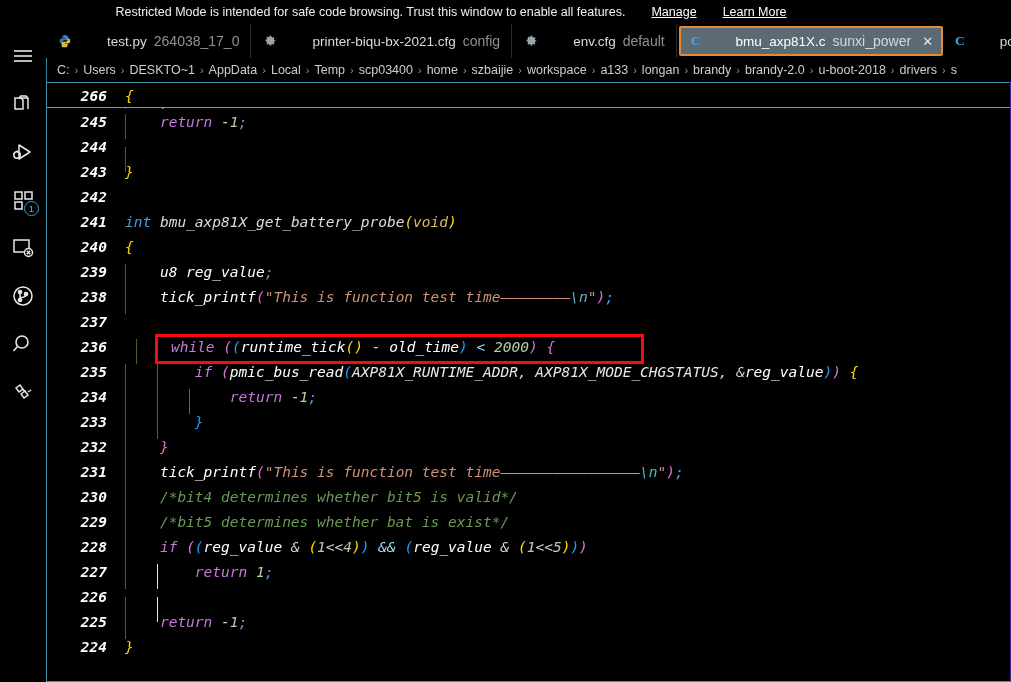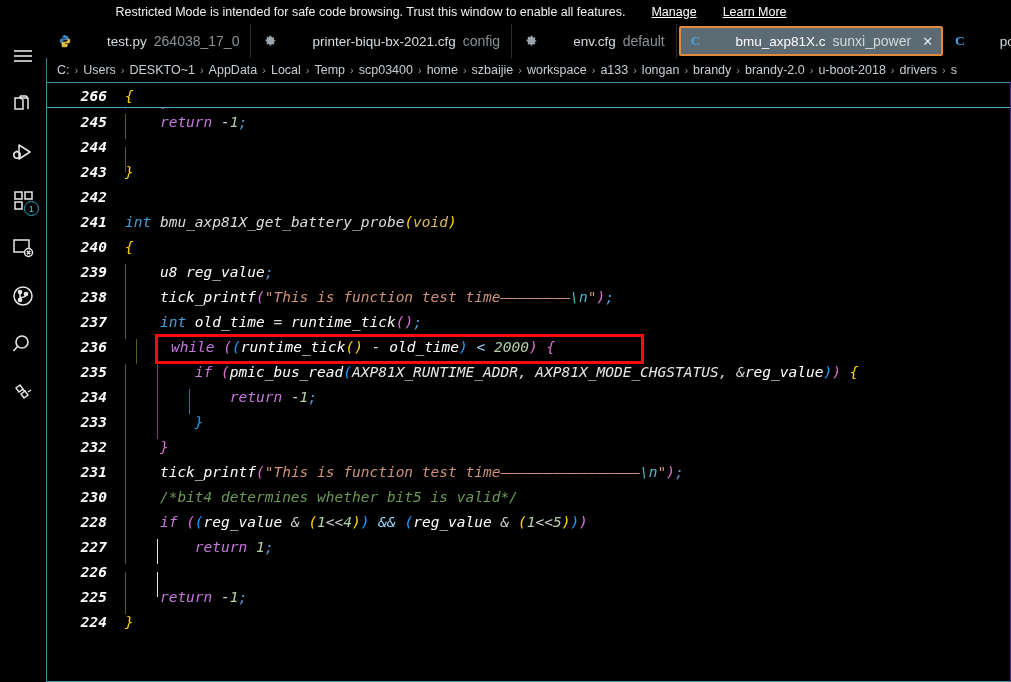--- a/index.html
+++ b/index.html
@@ -396,21 +396,20 @@
           <span class="code"><span class="guide g1"></span><span class="ident">    u8 reg_value</span><span class="semi">;</span></span>
         </div>
 
         <div class="line">
           <span class="ln">238</span>
           <span class="code"><span class="guide g1"></span><span class="ident">    tick_printf</span><span class="b2">(</span><span class="str">"This is function test time————————</span><span class="esc">\n</span><span class="str">"</span><span class="b2">)</span><span class="semi">;</span></span>
         </div>
 
         <div class="line">
           <span class="ln">237</span>
-          <span class="code"><span class="guide g1"></span><span class="kw">    int</span><span class="ident"> old_time</span><span class="op"> = </span><span class="ident">runtime_tick</span><span class="b2">()</span><span class="semi">;</span></span>
         </div>
 
         <div class="line line-wrap">
           <span class="ln">236</span>
           <span class="code"><span class="guide g1"></span><span class="kw-ctl">    while</span><span class="op"> </span><span class="b2">(</span><span class="b3">(</span><span class="ident">runtime_tick</span><span class="b1">()</span><span class="op"> - </span><span class="ident">old_time</span><span class="b3">)</span><span class="op"> </span><span class="var">&lt;</span><span class="op"> </span><span class="const">2000</span><span class="b2">)</span><span class="op"> </span><span class="b2">{</span></span>
           <div id="red-box"></div>
         </div>
 
         <div class="line">
           <span class="ln">235</span>
@@ -435,20 +434,24 @@
         <div class="line">
           <span class="ln">231</span>
           <span class="code"><span class="guide g1"></span><span class="ident">    tick_printf</span><span class="b2">(</span><span class="str">"This is function test time————————————————</span><span class="esc">\n</span><span class="str">"</span><span class="b2">)</span><span class="semi">;</span></span>
         </div>
 
         <div class="line">
           <span class="ln">230</span>
           <span class="code"><span class="guide g1"></span><span class="cmt">    /*bit4 determines whether bit5 is valid*/</span></span>
         </div>
 
+        <div class="line">
+          <span class="ln">229</span>
+          <span class="code"><span class="guide g1"></span><span class="cmt">    /*bit5 determines whether bat is exist*/</span></span>
+        </div>
 
         <div class="line">
           <span class="ln">228</span>
           <span class="code"><span class="guide g1"></span><span class="kw-ctl">    if</span><span class="op"> </span><span class="b2">(</span><span class="b3">(</span><span class="ident">reg_value</span><span class="op"> &amp; </span><span class="b1">(</span><span class="const">1</span><span class="op">&lt;&lt;</span><span class="const">4</span><span class="b1">)</span><span class="b3">)</span><span class="op"> </span><span class="var">&amp;&amp;</span><span class="op"> </span><span class="b3">(</span><span class="ident">reg_value</span><span class="op"> &amp; </span><span class="b1">(</span><span class="const">1</span><span class="op">&lt;&lt;</span><span class="const">5</span><span class="b1">)</span><span class="b3">)</span><span class="b2">)</span></span>
         </div>
 
         <div class="line">
           <span class="ln">227</span>
           <span class="code"><span class="guide g1"></span><span class="guide g2 g-act"></span><span class="kw-ctl">        return</span><span class="op"> </span><span class="const">1</span><span class="semi">;</span></span>
         </div>

